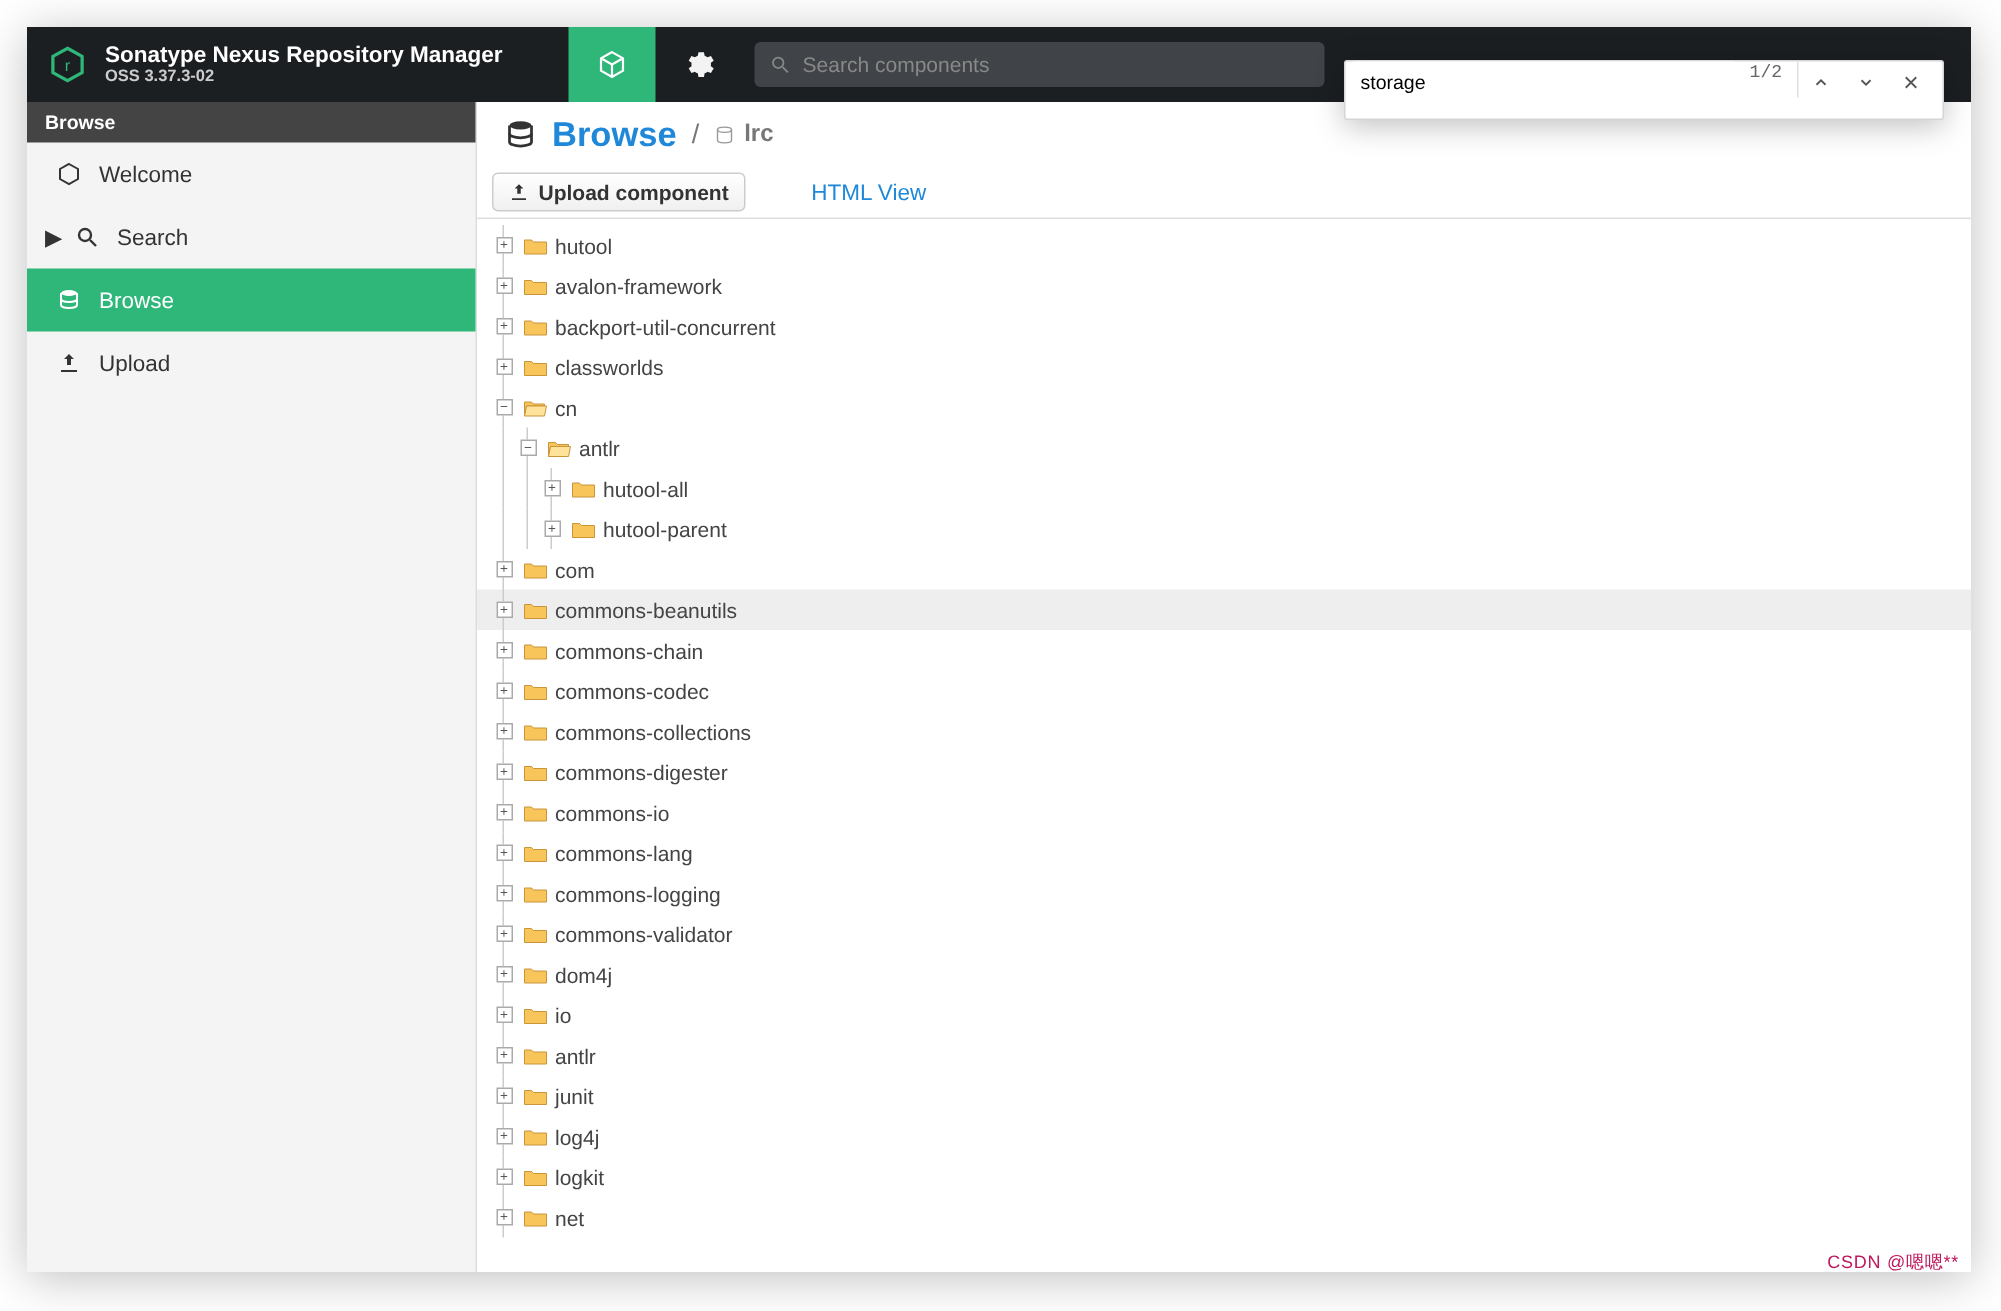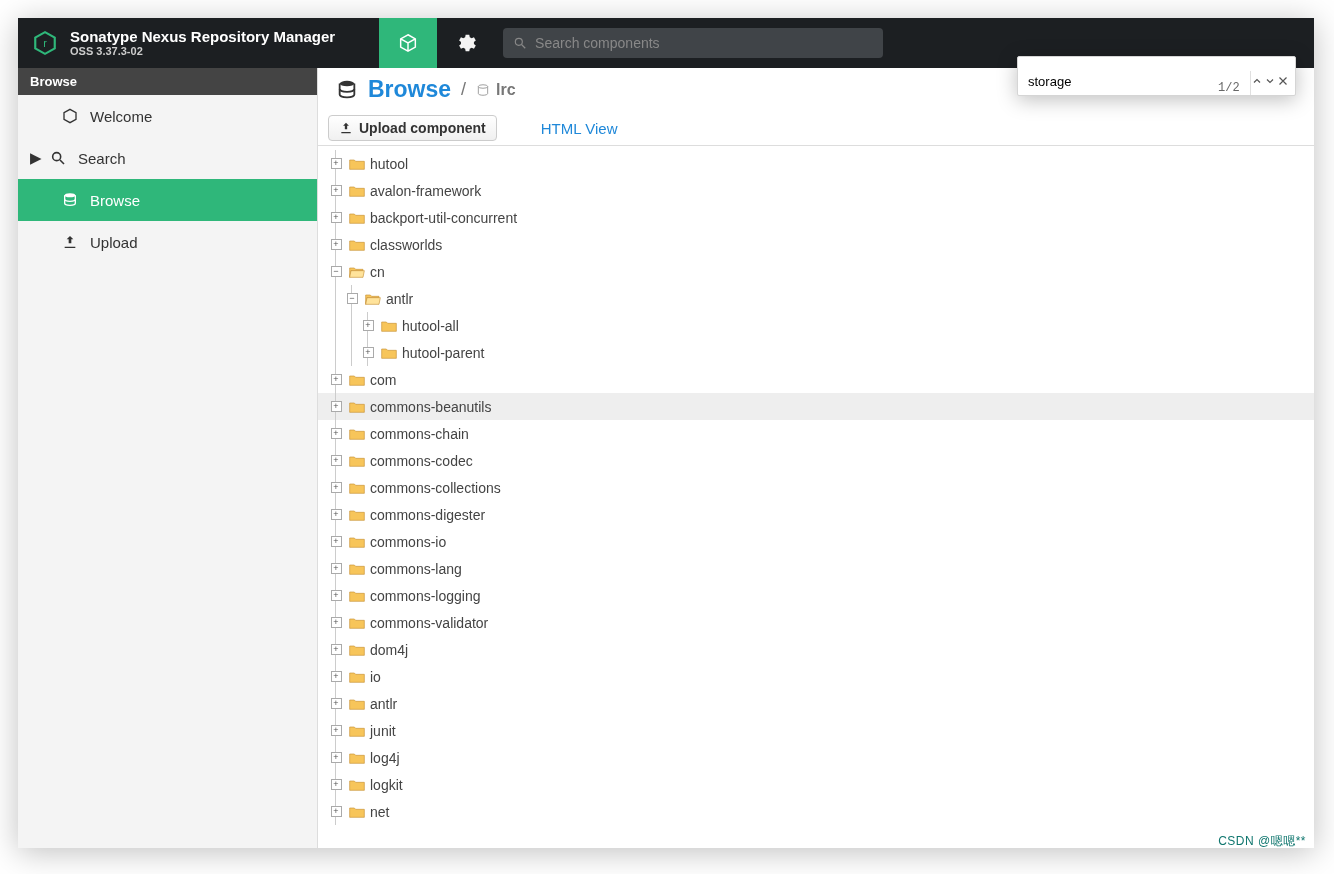--- a/index.html
+++ b/index.html
@@ -9,29 +9,29 @@
   .logo-box { display:flex; align-items:center; padding:0 14px; gap:12px; }
   .logo-icon { width:26px; height:26px; }
   .logo-text { line-height:1.1; }
   .logo-text .title { font-weight:700; font-size:15px;}
   .logo-text .ver { font-size:11px; color:#ccc;font-weight:bold;}
   .head-cube { width:58px; height:50px; background:#2fb77a; display:flex; align-items:center; justify-content:center;}
   .head-gear { width:58px; height:50px; display:flex; align-items:center; justify-content:center;}
   .search-box { flex:0 0 380px; height:30px; background:#404448; border-radius:4px; display:flex; align-items:center; padding:0 10px; gap:8px; color:#888; margin-left:8px;}
   .search-box input { background:transparent; border:none; color:#ccc; font-size:14px; flex:1; outline:none;}
   .search-box input::placeholder{color:#888;}
-  .ctrlf { position:absolute; top:38px; right:18px; width:279px; height:40px; background:#fff; border:1px solid #d5d5d5; box-shadow:0 4px 20px rgba(0,0,0,0.25); border-radius:2px; display:flex; align-items:flex-end; padding:0 6px; font-size:13px; color:#333; z-index:10;}
+  .ctrlf { position:absolute; top:22px; right:18px; width:400px; height:40px; background:#fff; border:1px solid #d5d5d5; box-shadow:0 4px 20px rgba(0,0,0,0.25); border-radius:2px; display:flex; align-items:flex-start; padding:0 6px; font-size:13px; color:#333; z-index:10;}
   .ctrlf input { border:none; flex:1; font-size:13px; padding:6px 4px; outline:none;}
   .ctrlf .count { color:#666; padding:0 10px; font-size:12px;font-family:Liberation Mono, monospace;}
   .ctrlf .divider { width:1px; height:24px; background:#e0e0e0;}
   .ctrlf .btn { width:30px; height:28px; display:flex; align-items:center; justify-content:center; color:#555; cursor:pointer;}
   .body { flex:1; display:flex; min-height:0;}
   .sidebar { width:300px; background:#f4f4f4; border-right:1px solid #ddd; display:flex; flex-direction:column;}
   .sidebar-head { background:#444; color:#fff; font-weight:700; padding:6px 12px; font-size:13px;}
-  .side-item { display:flex; align-items:center; gap:10px; padding:12px 14px 12px 44px; color:#333; font-size:15px; cursor:pointer;}
+  .side-item { display:flex; align-items:center; gap:10px; padding:12px 14px 12px 20px; color:#333; font-size:15px; cursor:pointer;}
   .side-item.has-sub { padding-left:12px;}
   .side-item.active { background:#2fb77a; color:#fff;}
   .side-item .caret { width:10px; display:inline-block; color:#333;}
   .side-item .ico { width:18px; height:18px; display:flex; align-items:center;}
   .main { flex:1; display:flex; flex-direction:column; min-width:0;}
   .breadcrumb { display:flex; align-items:center; gap:10px; padding:8px 18px; font-size:22px;}
   .breadcrumb .db-ico { color:#333;}
   .breadcrumb .browse-link { color:#1f88d9; font-weight:700; font-size:23px;}
   .breadcrumb .slash { color:#777; font-size:18px;}
   .breadcrumb .repo { color:#777; font-weight:700; font-size:16px; display:flex; align-items:center; gap:6px;}
@@ -39,21 +39,21 @@
   .upload-btn { border:1px solid #ccc; background:linear-gradient(#fff,#f0f0f0); border-radius:4px; padding:4px 10px; font-size:14px; font-weight:700; color:#333; display:flex; align-items:center; gap:6px; cursor:pointer;}
   .html-view { color:#1f88d9; font-size:15px; cursor:pointer;margin-left:32px;}
   .tree { flex:1; overflow:auto; font-size:14px; color:#444; padding:4px 0;}
   .tree-row { display:flex; align-items:center; height:27px; cursor:pointer;}
   .tree-row.hover { background:#eeeeee;}
   .elbow { width:16px; height:27px; display:flex; align-items:center; justify-content:center; background-image:linear-gradient(#ccc,#ccc); background-size:1px 100%; background-position:7px 0; background-repeat:no-repeat;}
   .pm { width:11px; height:11px; border:1px solid #aaa; background:#fff; font-size:9px; line-height:9px; text-align:center; color:#555; cursor:pointer;}
   .folder { width:16px; height:14px; margin:0 5px;}
   .label { white-space:nowrap;}
   svg { display:block;}
-  .watermark { position:absolute; right:8px; bottom:-2px; font-size:12px; color:#0f766e; letter-spacing:0.5px;margin-top:44px;}
+  .watermark { position:absolute; right:8px; bottom:-2px; font-size:12px; color:#be185d; letter-spacing:0.5px;margin-top:44px;}
 </style>
 </head>
 <body>
 
 <div class="app">
   <div class="header">
     <div class="logo-box">
       <svg class="logo-icon" viewBox="0 0 24 24">
           <path fill="none" stroke="#2fb77a" stroke-width="2" d="M12 2 L21 7 L21 17 L12 22 L3 17 L3 7 Z"></path>
           <text x="12" y="16" text-anchor="middle" fill="#2fb77a" font-size="10" font-family="sans-serif">r</text>

